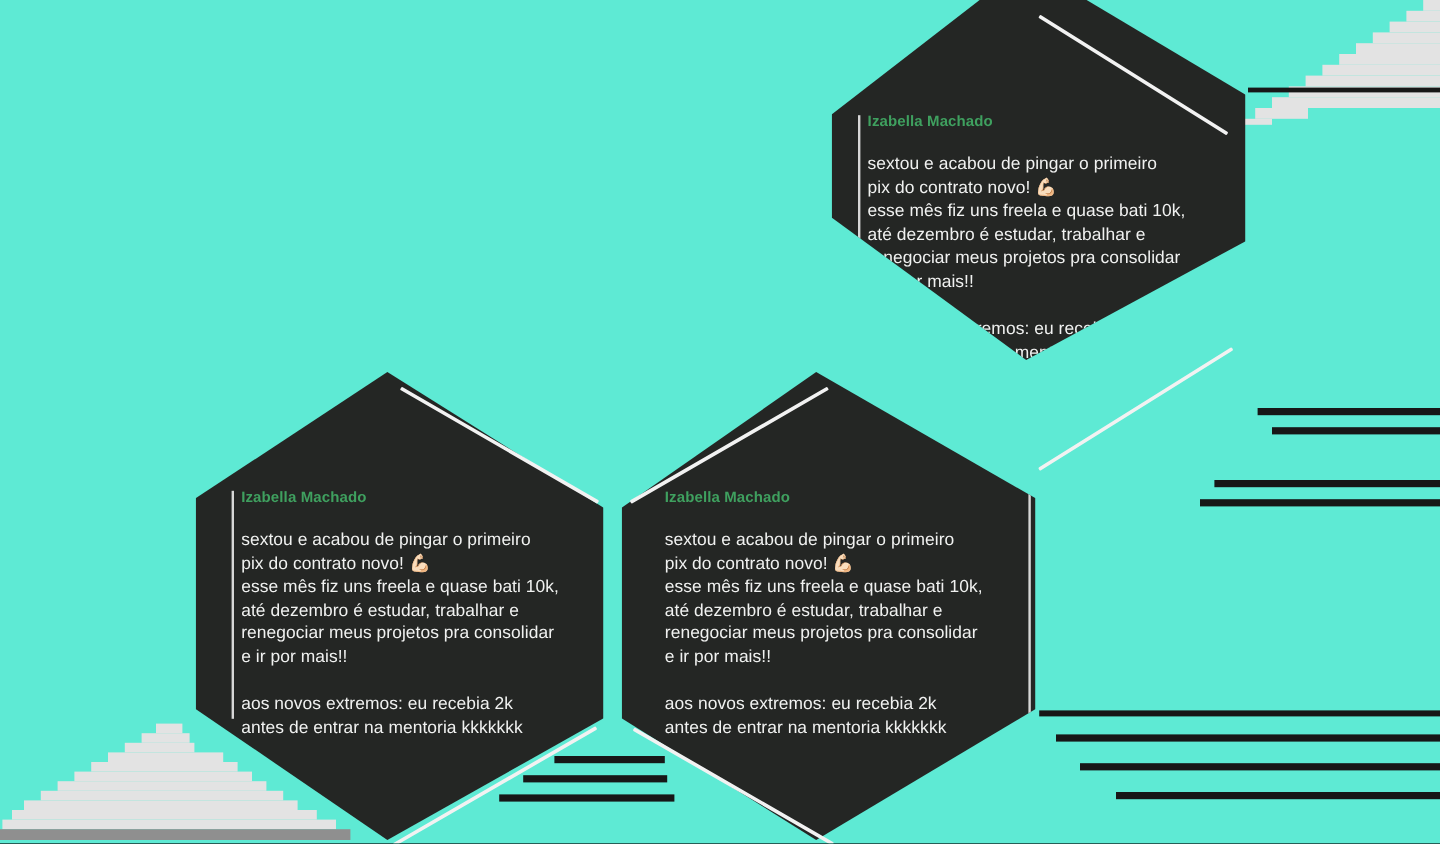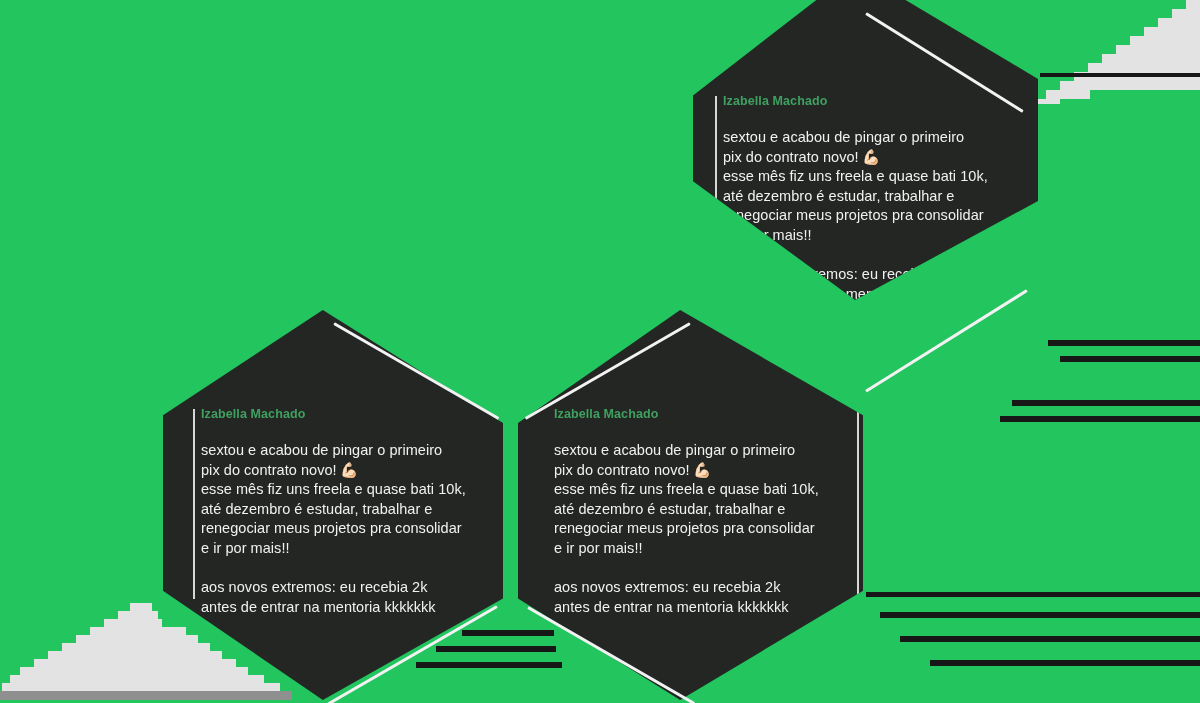--- a/index.html
+++ b/index.html
@@ -7,21 +7,21 @@
     padding: 0;
     background: #000000;
   }
   body {
     font-family: "Liberation Sans", "DejaVu Sans", sans-serif;
   }
   #stage {
     position: relative;
     width: 1200px;
     height: 703px;
-    background: #22c55e;
+    background: #5eead4;
     overflow: hidden;
   }
 
   
   .stair-tri {
     position: absolute;
     pointer-events: none;
   }
   .stair-tri .band {
     position: absolute;

